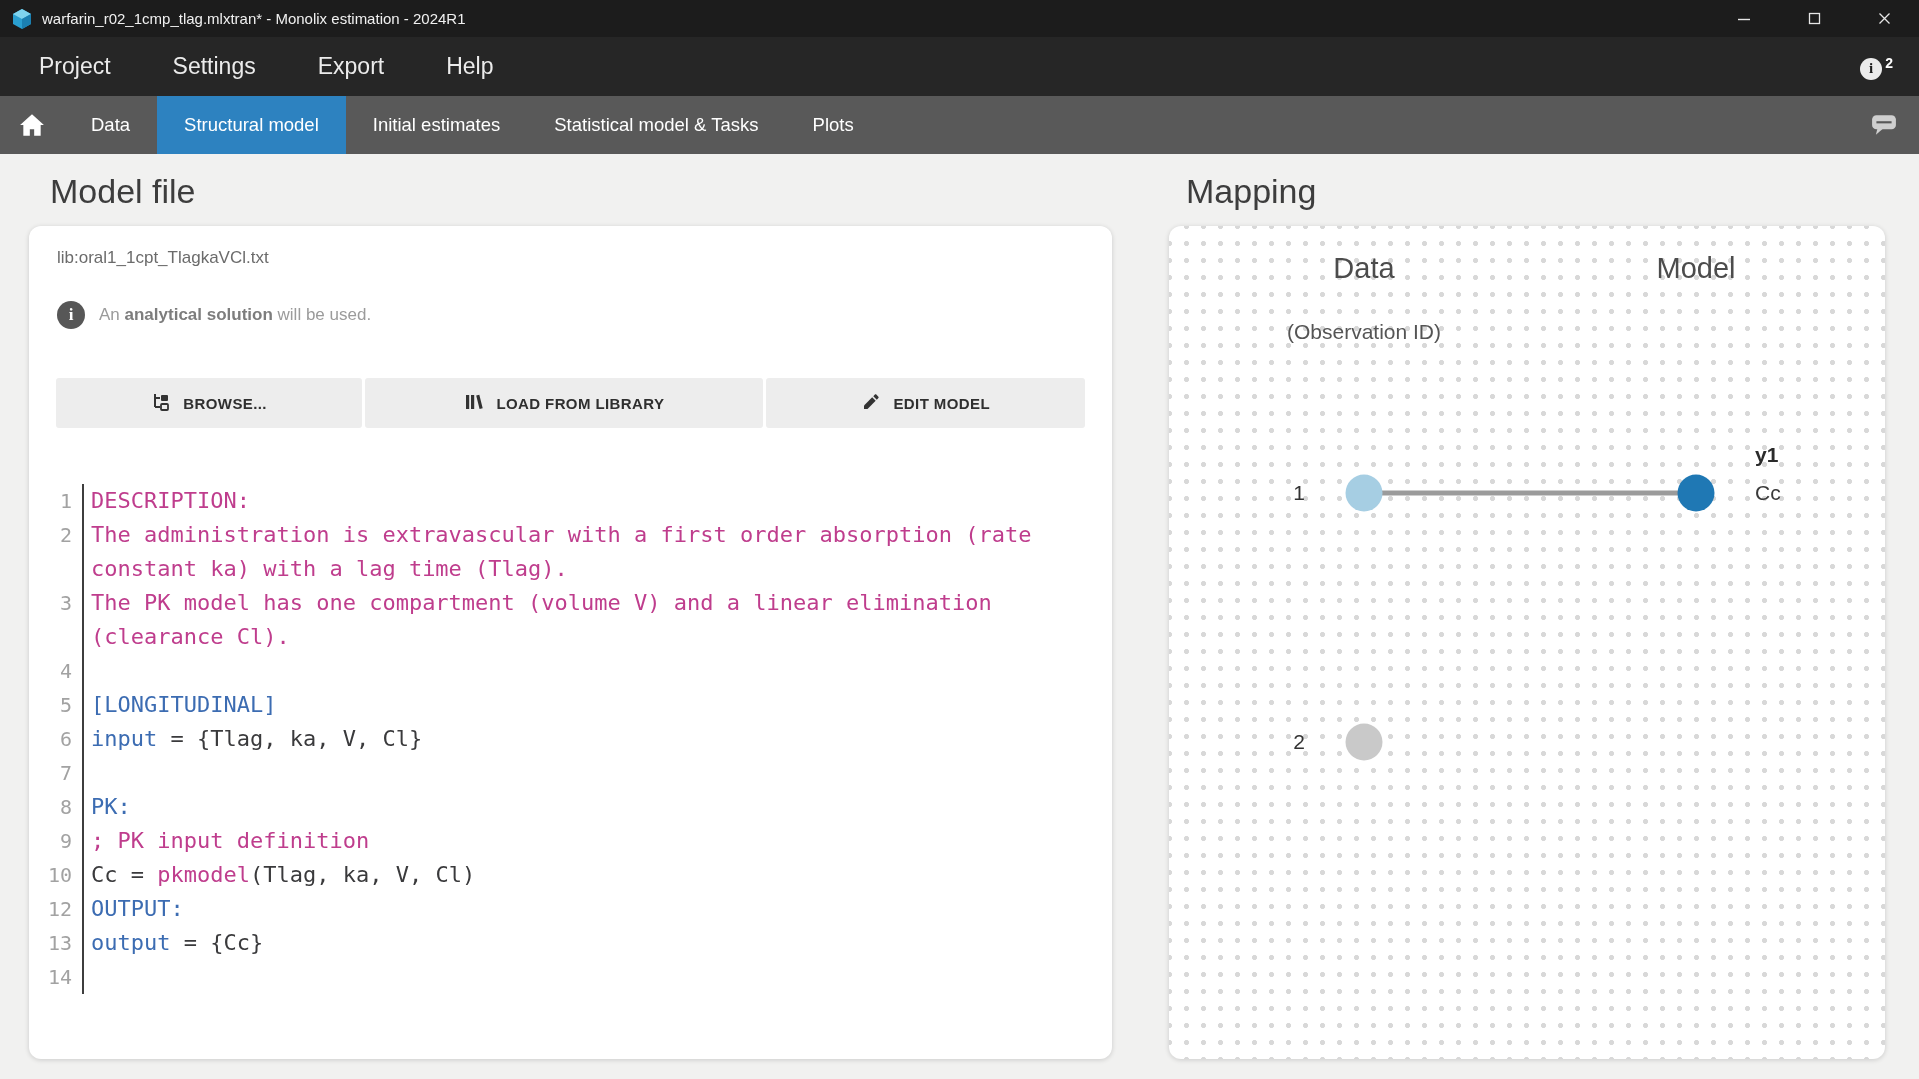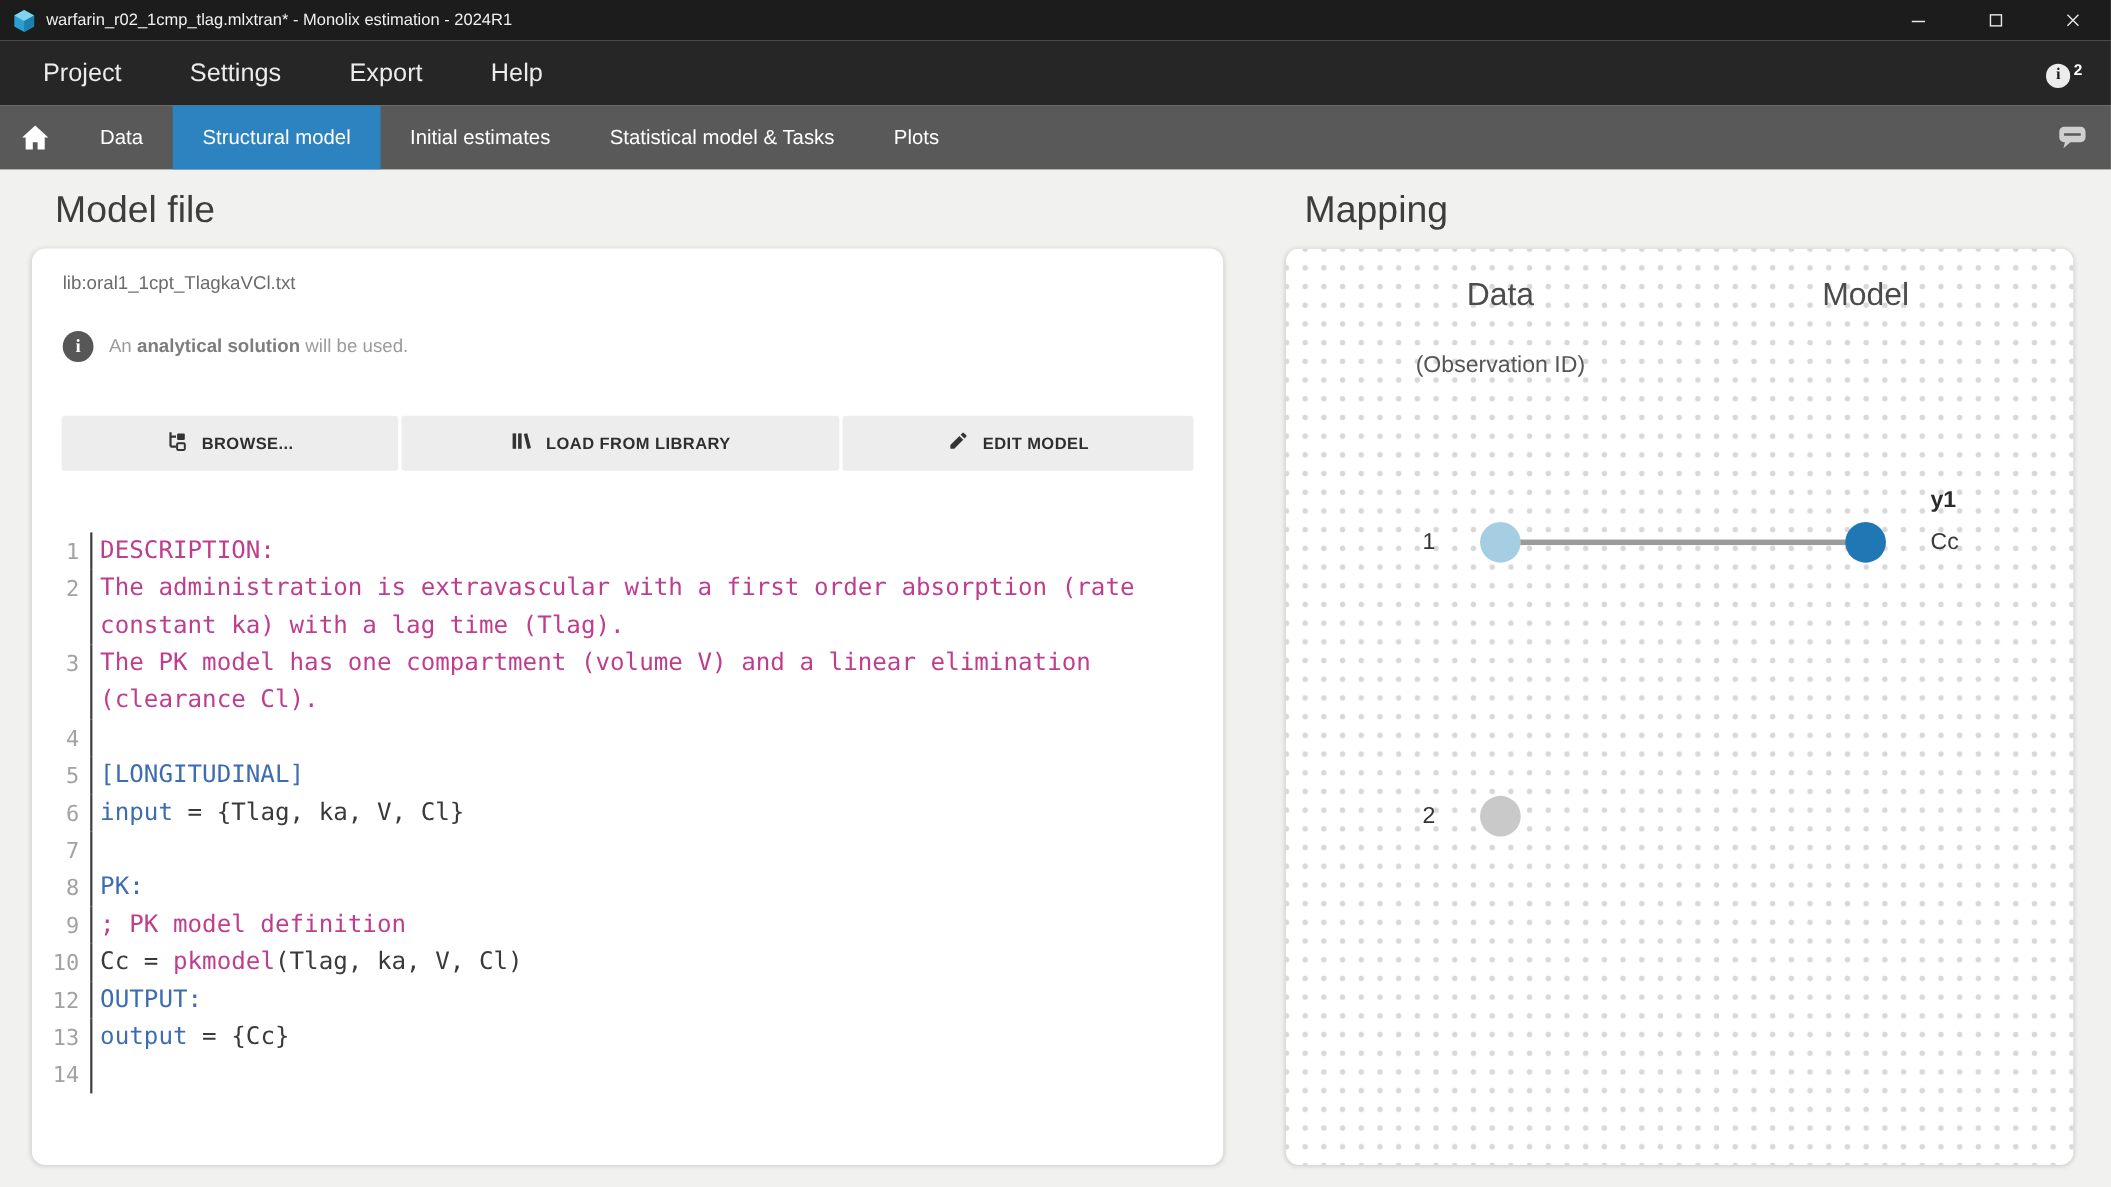--- a/index.html
+++ b/index.html
@@ -215,21 +215,21 @@
         <div class="code-line">
           <div class="ln">7</div>
           <div class="lc"></div>
         </div>
         <div class="code-line">
           <div class="ln">8</div>
           <div class="lc"><span class="tok-blue">PK:</span></div>
         </div>
         <div class="code-line">
           <div class="ln">9</div>
-          <div class="lc"><span class="tok-pink">; PK model definition</span></div>
+          <div class="lc"><span class="tok-pink">; PK input definition</span></div>
         </div>
         <div class="code-line">
           <div class="ln">10</div>
           <div class="lc"><span class="tok-plain">Cc = </span><span class="tok-pink">pkmodel</span><span class="tok-plain">(Tlag, ka, V, Cl)</span></div>
         </div>
         <div class="code-line">
           <div class="ln">12</div>
           <div class="lc"><span class="tok-blue">OUTPUT:</span></div>
         </div>
         <div class="code-line">

